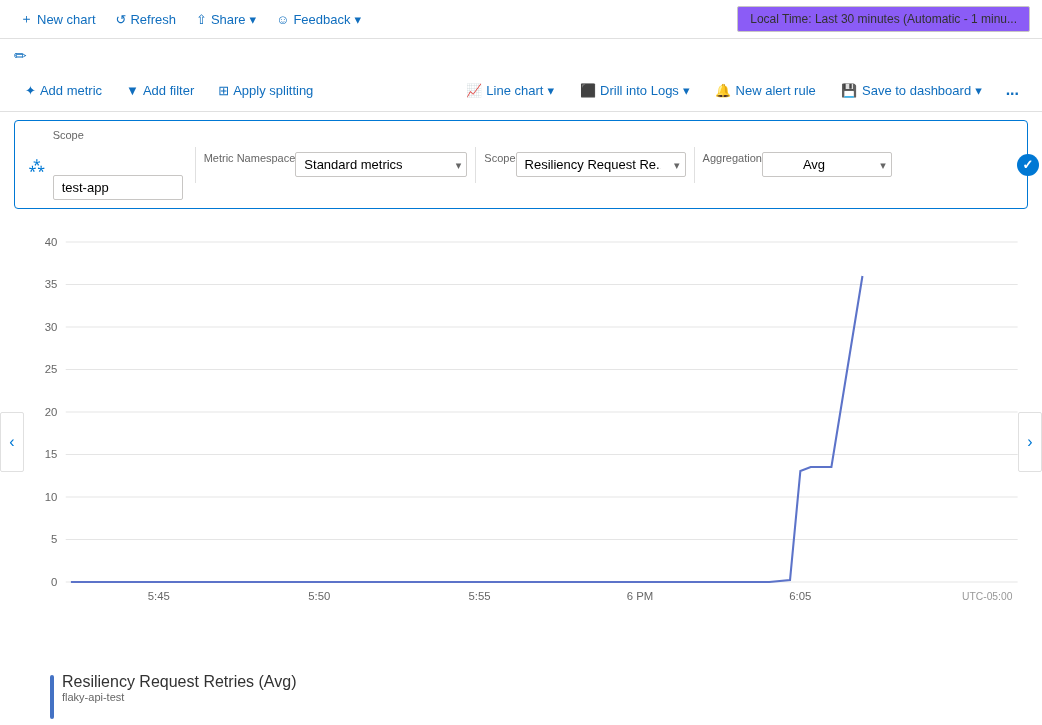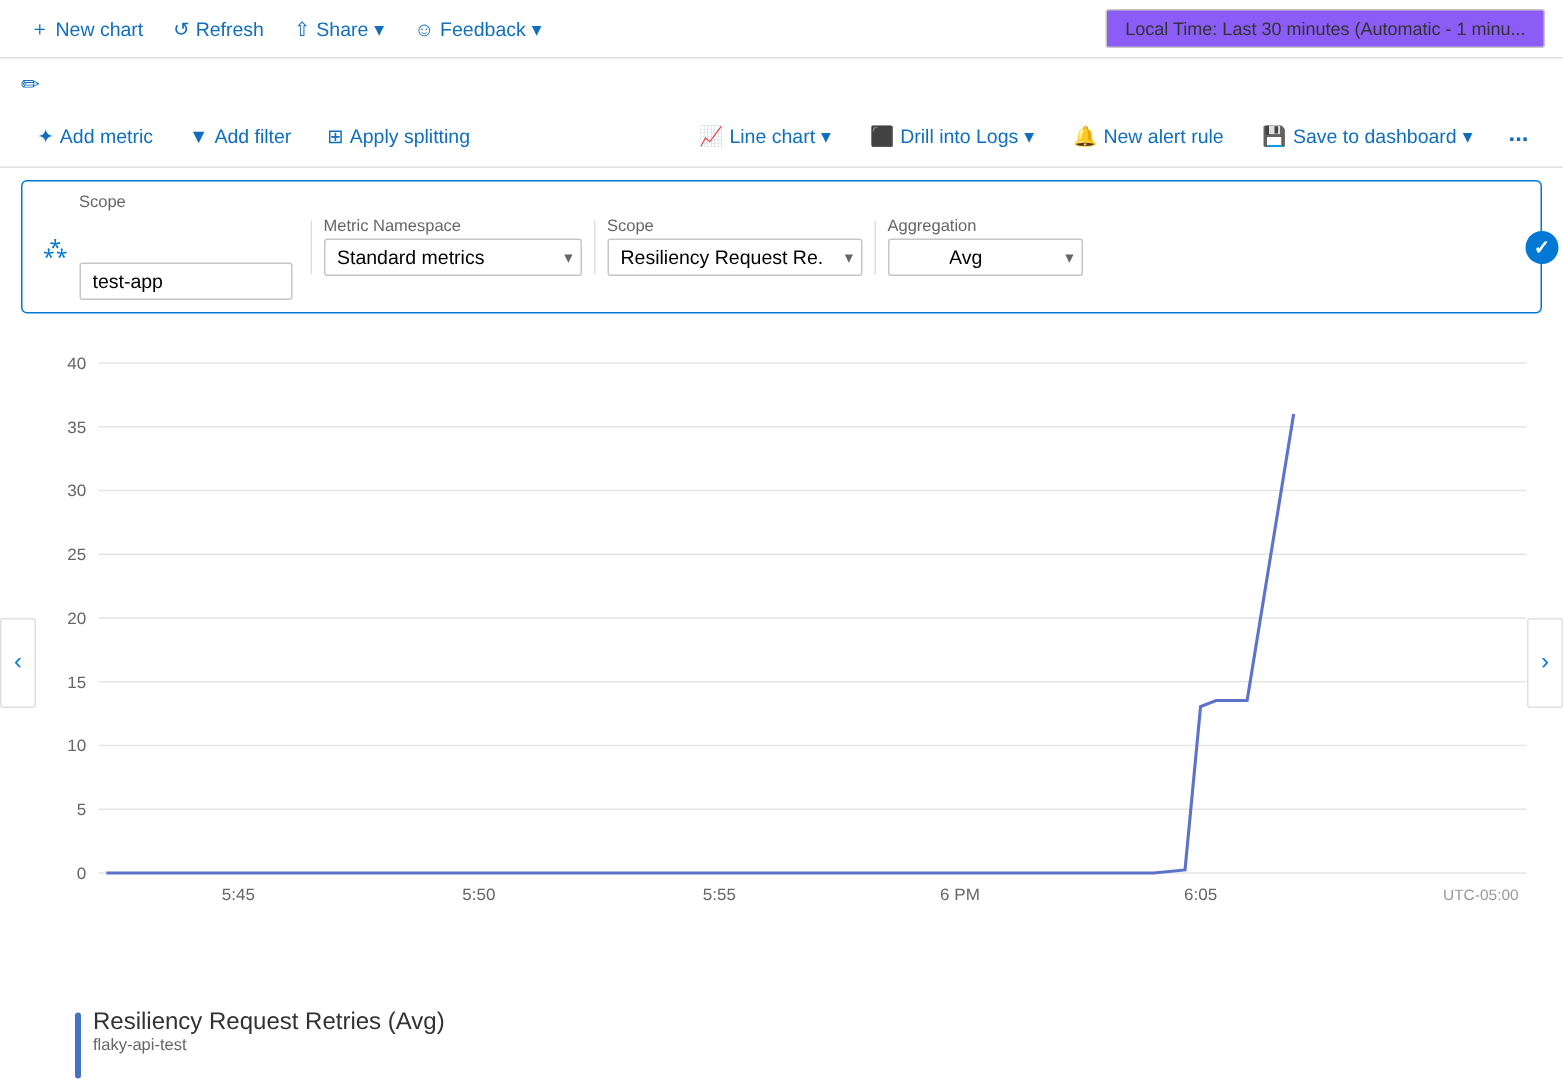--- a/index.html
+++ b/index.html
@@ -54,24 +54,24 @@
     .scope-row {
       display: flex; align-items: center; padding: 8px 14px;
       gap: 0; border: 1.5px solid #0078d4; border-radius: 4px;
       margin: 8px 14px; background: #fff; position: relative;
     }
     .scope-icon { color: #0078d4; margin-right: 8px; font-size: 14px; }
     .scope-field { display: flex; flex-direction: column; margin-right: 4px; gap: 32px; }
     .scope-label { font-size: 11px; color: #666; margin-bottom: 2px; }
     .scope-input {
       border: 1px solid #c8c6c4; padding: 4px 8px; font-size: 13px;
-      border-radius: 2px; width: 142px; outline: none;
+      border-radius: 2px; width: 130px; outline: none;
     }
     .scope-separator { width: 1px; height: 36px; background: #e0e0e0; margin: 0 8px; }
-    .scope-select-field { display: flex; flex-direction: column; }
+    .scope-select-field { display: flex; }
     .scope-select {
       border: 1px solid #c8c6c4; padding: 4px 8px; font-size: 13px;
       border-radius: 2px; outline: none; cursor: pointer; background: #fff;
       appearance: none; -webkit-appearance: none;
       padding-right: 24px; position: relative;
     }
     .select-wrapper { position: relative; display: inline-block; }
     .select-wrapper::after {
       content: '▾'; position: absolute; right: 6px; top: 50%;
       transform: translateY(-50%); pointer-events: none; color: #666; font-size: 11px;

